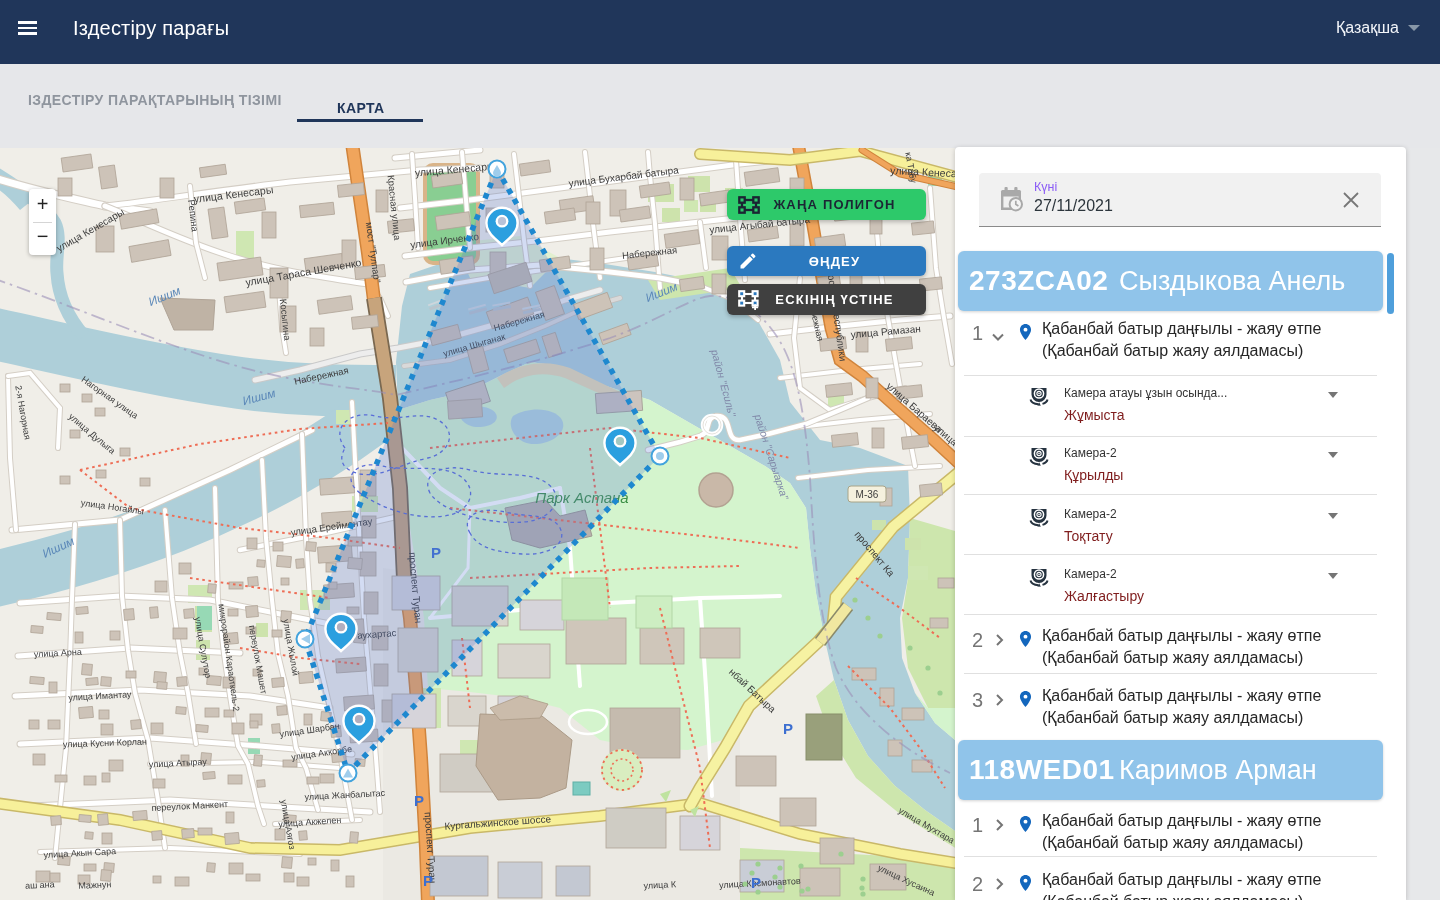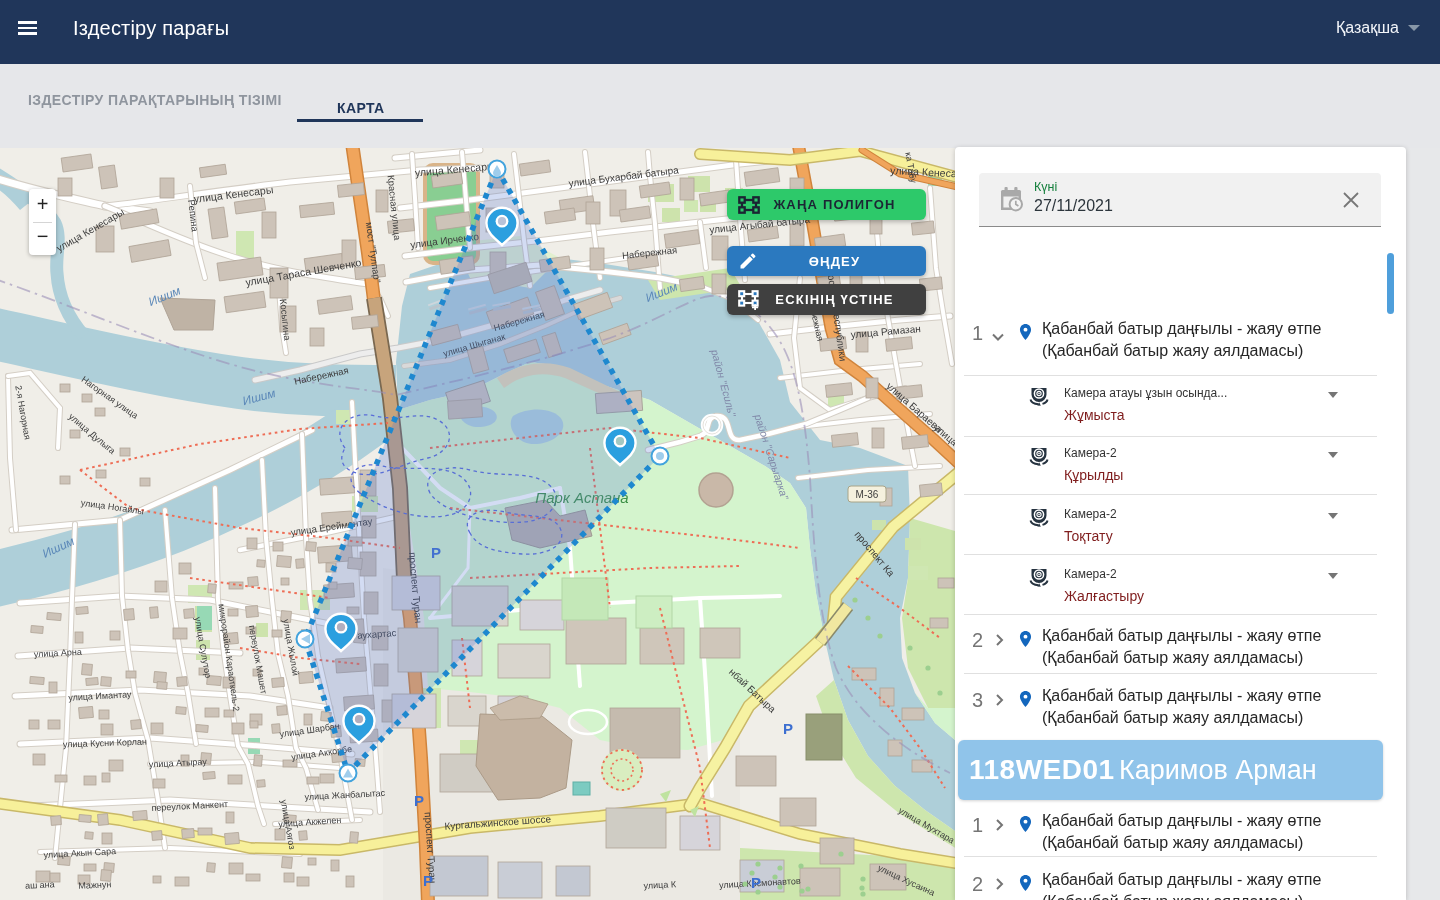--- a/index.html
+++ b/index.html
@@ -21,21 +21,21 @@
 .mbtn { position:absolute; left:727px; width:199px; border-radius:6px; box-shadow:0 2px 4px rgba(0,0,0,0.25); z-index:5; display:flex; align-items:center; }
 .mbtn .lab { font-size:13px; font-weight:700; letter-spacing:1.2px; width:100%; text-align:center; }
 .mbtn svg { position:absolute; left:11px; }
 .bgreen { top:41px; height:31px; background:#2dc96a; }
 .bgreen .lab { color:#1c2634; padding-left:16px; }
 .bblue1 { top:98px; height:30px; background:#2b79bf; }
 .bblue2 { top:136px; height:31px; background:#404040;justify-content:center; }
 .bblue1 .lab, .bblue2 .lab { color:#fff; padding-left:16px; }
 .card { position:absolute; left:955px; top:147px; width:451px; height:753px; background:#fff; border-radius:4px 4px 0 0; box-shadow:0 1px 5px rgba(0,0,0,0.2); overflow:hidden; }
 .datebox { position:absolute; left:24px; top:26px; width:402px; height:54px; background:#f1f1f1; border-radius:4px 4px 0 0; border-bottom:1px solid #8a8a8a; }
-.datebox .dlab { position:absolute; left:55px; top:7px; font-size:12.5px; color:#15803d; }
+.datebox .dlab { position:absolute; left:55px; top:7px; font-size:12.5px; color:#8b5cf6; }
 .datebox .dval { position:absolute; left:55px; top:24px; font-size:16px; color:#2c353c; }
 .dx { position:absolute; right:21px; top:18px; width:18px; height:18px; }
 .cal { position:absolute; left:20px; top:13px; }
 .bluehead { position:absolute; left:3px; width:425px; height:60px; background:#90c4ea; border-radius:6px; box-shadow:0 1px 3px rgba(0,0,0,0.18); color:#fff; }
 .bluehead .plate { position:absolute; left:11px; top:14px; font-size:28px; font-weight:700; letter-spacing:0.5px; }
 .bluehead .pname { position:absolute; font-size:27px; font-weight:400; top:15px; }
 .item { position:absolute; left:0; width:428px; }
 .inum { position:absolute; left:17px; top:4px; font-size:20px; color:#757575; }
 .ichev { position:absolute; left:36px; top:8px; color:#757575; }
 .itext { position:absolute; left:87px; top:0; font-size:16px; color:#262626; line-height:22px; }
@@ -701,20 +701,24 @@
         <path fill="none" stroke="#a9a9a9" stroke-width="2.4" d="M20.8 8 v5"></path>
         <circle cx="16.8" cy="18.2" r="6.2" fill="#f4f4f4" stroke="#a9a9a9" stroke-width="2"></circle>
         <path stroke="#a9a9a9" stroke-width="1.7" fill="none" d="M16.8 14.8v3.4l2.6 1.8"></path>
       </svg>
     <div class="dlab">Күні</div>
       <div class="dval">27/11/2021</div>
     <svg class="dx" width="18" height="18" viewBox="0 0 18 18">
         <path stroke="#777" stroke-width="1.8" d="M2 2l14 14M16 2L2 16"></path>
       </svg>
   </div>
+<div class="bluehead" style="top:104px">
+      <span class="plate">273ZCA02</span>
+      <span class="pname" style="left:161px">Сыздыкова Анель</span>
+    </div>
 <div class="item" style="top:171px">
       <span class="inum">1</span>
       <span class="ichev" style="left:36px;top:10px"><svg width="14" height="10" viewBox="0 0 14 10">
           <path fill="none" stroke="#757575" stroke-width="2" d="M2 2.5l5 5 5-5"></path>
         </svg></span>
       <span class="ipin"><svg width="19" height="22" viewBox="0 0 24 24">
           <path fill="#1467bd" d="M12 2C8.13 2 5 5.13 5 9c0 5.25 7 13 7 13s7-7.75 7-13c0-3.87-3.13-7-7-7zm0 9.5a2.5 2.5 0 1 1 0-5 2.5 2.5 0 0 1 0 5z"></path>
         </svg></span>
       <div class="itext">Қабанбай батыр даңғылы - жаяу өтпе<br>(Қабанбай батыр жаяу аялдамасы)</div>
     </div>

